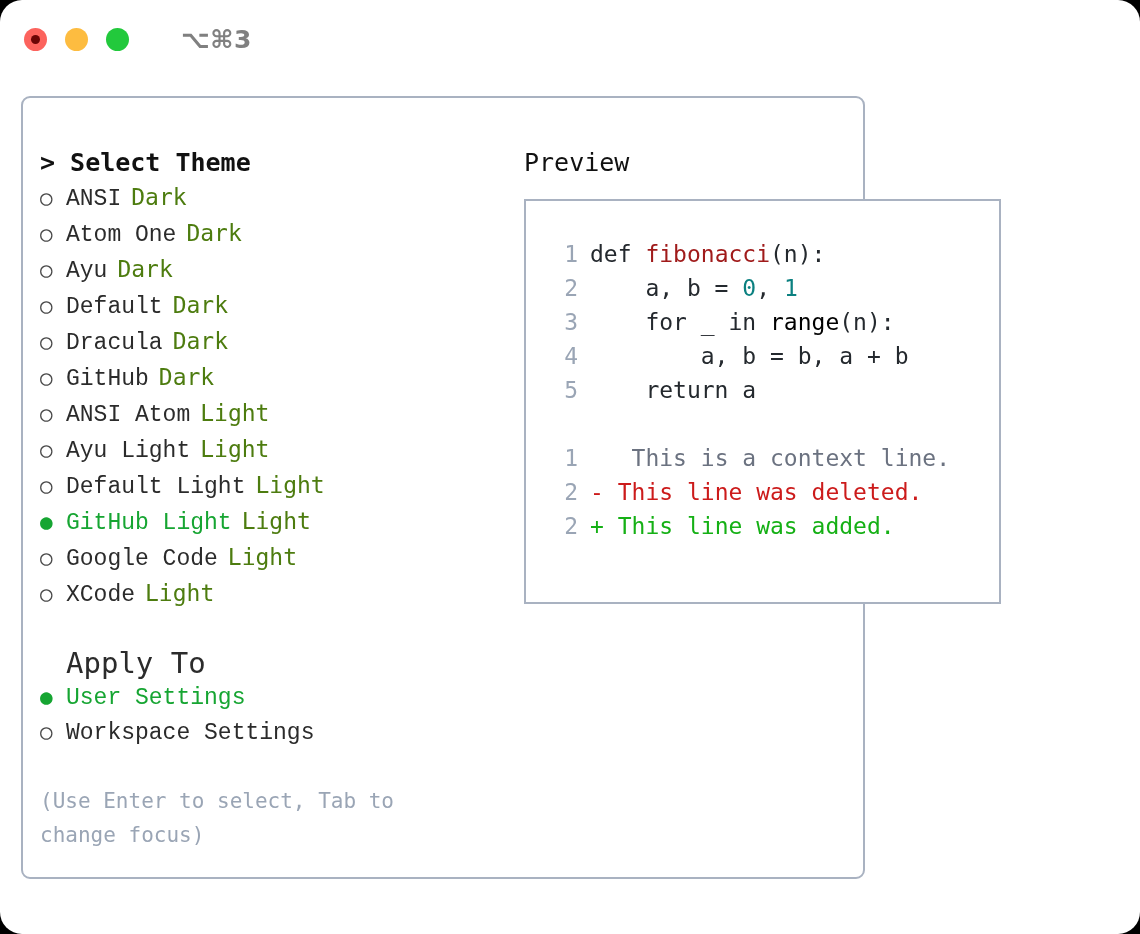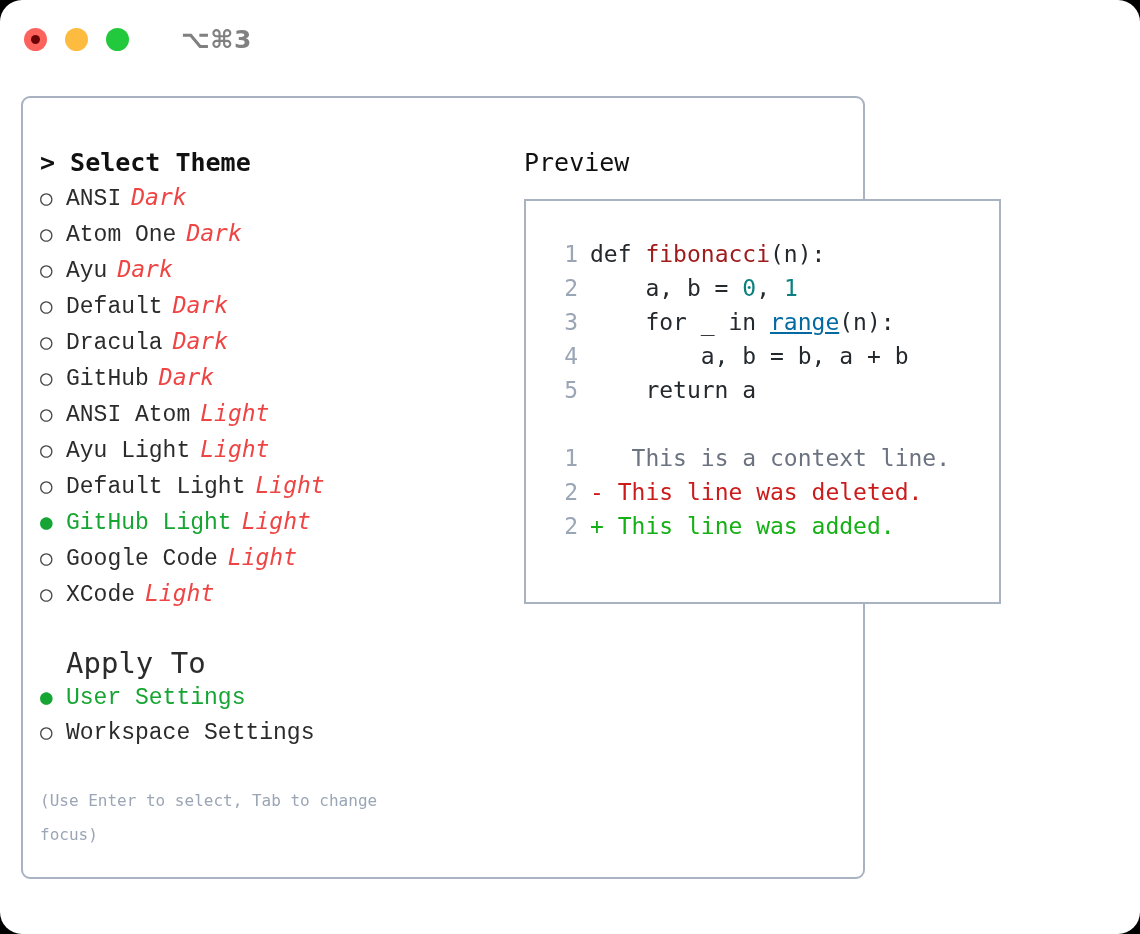--- a/index.html
+++ b/index.html
@@ -119,38 +119,37 @@
     flex: 0 0 26px;
     font-size: 21px;
     color: #4a4a4a;
   }
   .bullet.sel { color: #16a532; }
 
   .opt-label { color: #2b2b2b; font-family: Liberation Mono, monospace; }
   .opt-row.selected .opt-label { color: #16a532; }
 
   .opt-kind {
-    color: #ef4444;
+    color: #4d7c0f;
     margin-left: 10px;
-    font-style: italic;
   }
 
   .spacer-block { height: 34px; }
 
   .apply-title {
     font-size: 29px;
     line-height: 34px;
     color: #2b2b2b;
     padding-left: 26px;
     white-space: pre;
   }
 
   .hint {
     margin-top: 34px;
-    font-size: 16px;
+    font-size: 21px;
     line-height: 34px;
     color: #9aa5b5;
     width: 400px;
     white-space: pre-wrap;
   }
 
   
   .right-col {
     flex: 1;
     padding-left: 22px;
@@ -186,21 +185,21 @@
     text-align: right;
     color: #9aa5b5;
     margin-right: 12px;
   }
 
   .code-text { color: #24292e; }
 
   .tok-plain  { color: #24292e; }
   .tok-fn     { color: #a01b1b; }
   .tok-num    { color: #0b8080; }
-  .tok-call   { color: #0369a1; text-decoration: underline; }
+  .tok-call   { color: #000000; }
   .tok-ctx    { color: #6b7280; }
   .tok-del    { color: #cc1b1b; }
   .tok-add    { color: #15b015; }
 
   .blank-line { height: 34px; }
 </style>
 </head>
 <body>
 
 <div class="window">

